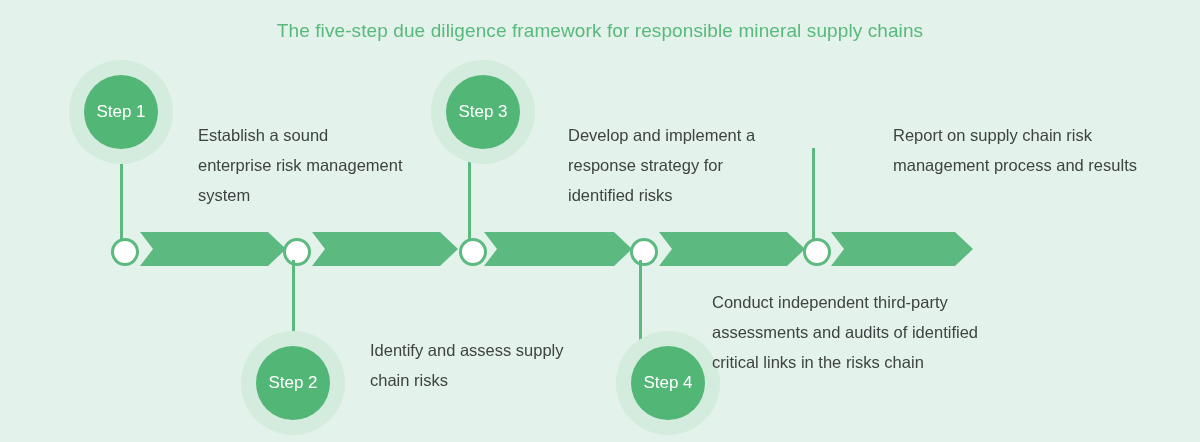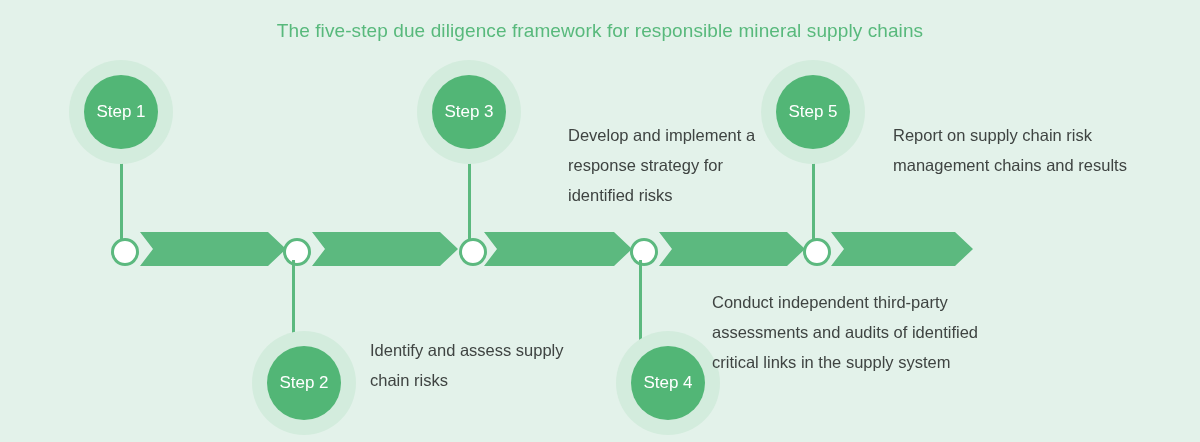--- a/index.html
+++ b/index.html
@@ -98,22 +98,22 @@
     display: flex;
     align-items: center;
     justify-content: center;
   }
   .step-bubble .disc span {
     color: #ffffff;
     font-size: 17px;
     white-space: nowrap;
   }
   .step-bubble.b1 { left: 69px;  top: 60px; }
-  .step-bubble.b2 { left: 252px; top: 331px; }
-  .step-bubble.b3 { left: 417px; top: 60px; }
+  .step-bubble.b2 { left: 241px; top: 331px; }
+  .step-bubble.b3 { left: 431px; top: 60px; }
   .step-bubble.b4 { left: 616px; top: 331px; }
   .step-bubble.b5 { left: 761px; top: 60px; }
 
   
   .desc {
     position: absolute;
     color: #3f4442;
     font-size: 16.5px;
     line-height: 30px;
   }
@@ -161,24 +161,20 @@
   <div class="step-bubble b3">
     <div class="disc">
       <span>Step 3</span>
     </div>
   </div>
   <div class="step-bubble b4">
     <div class="disc">
       <span>Step 4</span>
     </div>
   </div>
-  <div class="step-bubble b5">
-    <div class="disc">
-      <span>Step 5</span>
-    </div>
-  </div>
 
+  <div class="desc d1">Establish a sound enterprise risk management system</div>
   <div class="desc d2">Identify and assess supply chain risks</div>
   <div class="desc d3">Develop and implement a response strategy for identified risks</div>
-  <div class="desc d4">Conduct independent third-party assessments and audits of identified critical links in the supply system</div>
-  <div class="desc d5">Report on supply chain risk management chains and results</div>
+  <div class="desc d4">Conduct independent third-party assessments and audits of identified critical links in the risks chain</div>
+  <div class="desc d5">Report on supply chain risk management process and results</div>
 
 </div>
 
 </body></html>

